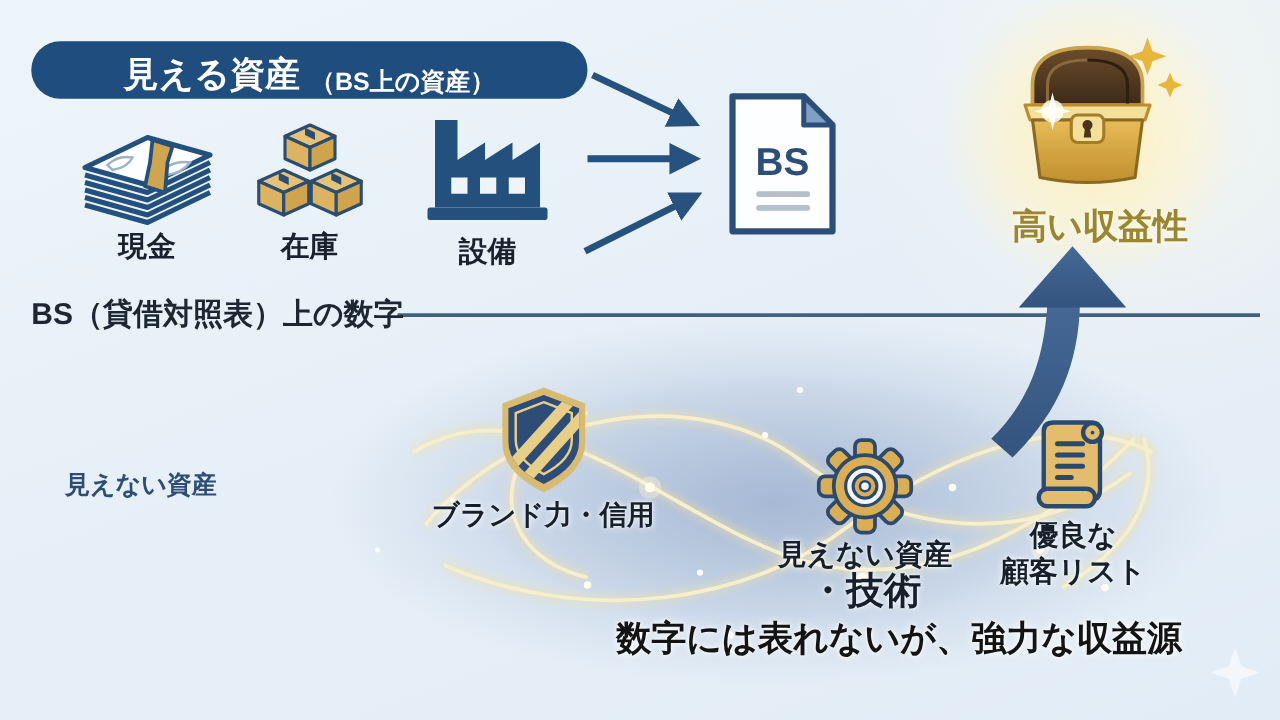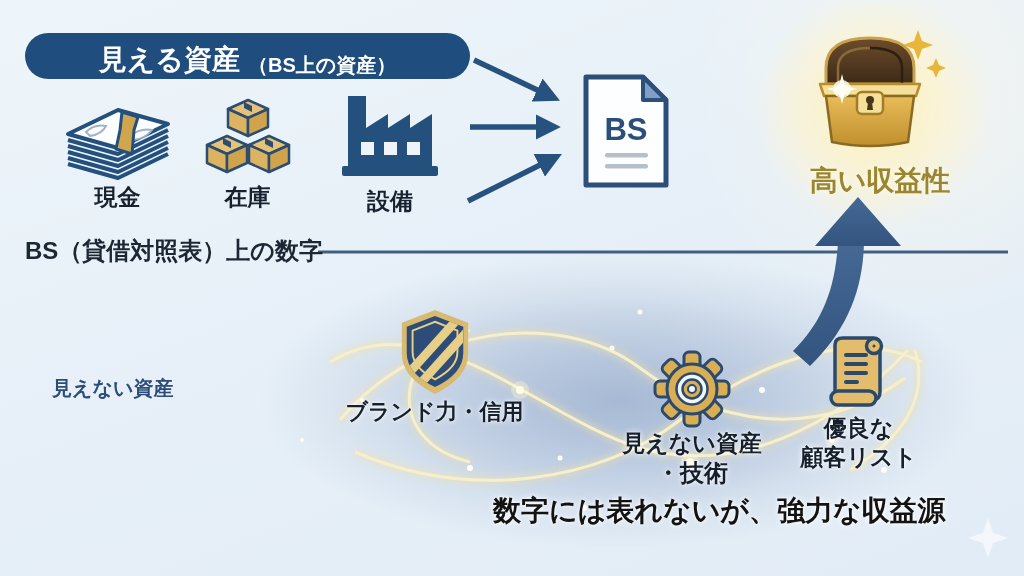--- a/index.html
+++ b/index.html
@@ -223,21 +223,21 @@
         <rect x="32" y="3" width="16" height="74" rx="5" transform="rotate(45 40 40)"></rect>
         <rect x="32" y="3" width="16" height="74" rx="5" transform="rotate(90 40 40)"></rect>
         <rect x="32" y="3" width="16" height="74" rx="5" transform="rotate(135 40 40)"></rect>
       </g>
       <circle cx="40" cy="40" r="25" fill="#d9ae55" stroke="#2c4a6e" stroke-width="3"></circle>
       <circle cx="40" cy="40" r="15.5" fill="#f2f6fa" stroke="#2c4a6e" stroke-width="2.5"></circle>
       <circle cx="40" cy="40" r="9.5" fill="#d9ae55" stroke="#2c4a6e" stroke-width="2.5"></circle>
       <circle cx="40" cy="40" r="4" fill="#f2f6fa" stroke="#2c4a6e" stroke-width="2"></circle>
     </svg>
     <div class="inv-label" style="font-size:23px;">見えない資産</div>
-    <div class="inv-label" style="font-size:24px;">・技術</div>
+    <div class="inv-label" style="font-size:30px;">・技術</div>
   </div>
 
   <div class="inv-asset" style="left:786px;top:330px;width:145px;">
     <svg width="64" height="84" viewBox="0 0 64 84">
       <g stroke="#2b4a6b" stroke-linejoin="round">
         <path d="M16 8 H46 Q53 8 53 15 V62 Q53 70 45 70 H14 Q8 70 8 62 V15 Q8 8 16 8 Z" fill="#e3bd6d" stroke-width="3.5"></path>
         <rect x="4" y="61" width="45" height="14" rx="7" fill="#e3bd6d" stroke-width="3.5"></rect>
         <circle cx="47" cy="16" r="7.5" fill="#e3bd6d" stroke-width="3.5"></circle>
         <circle cx="47" cy="16" r="1.5" fill="#2b4a6b" stroke="none"></circle>
       </g>

